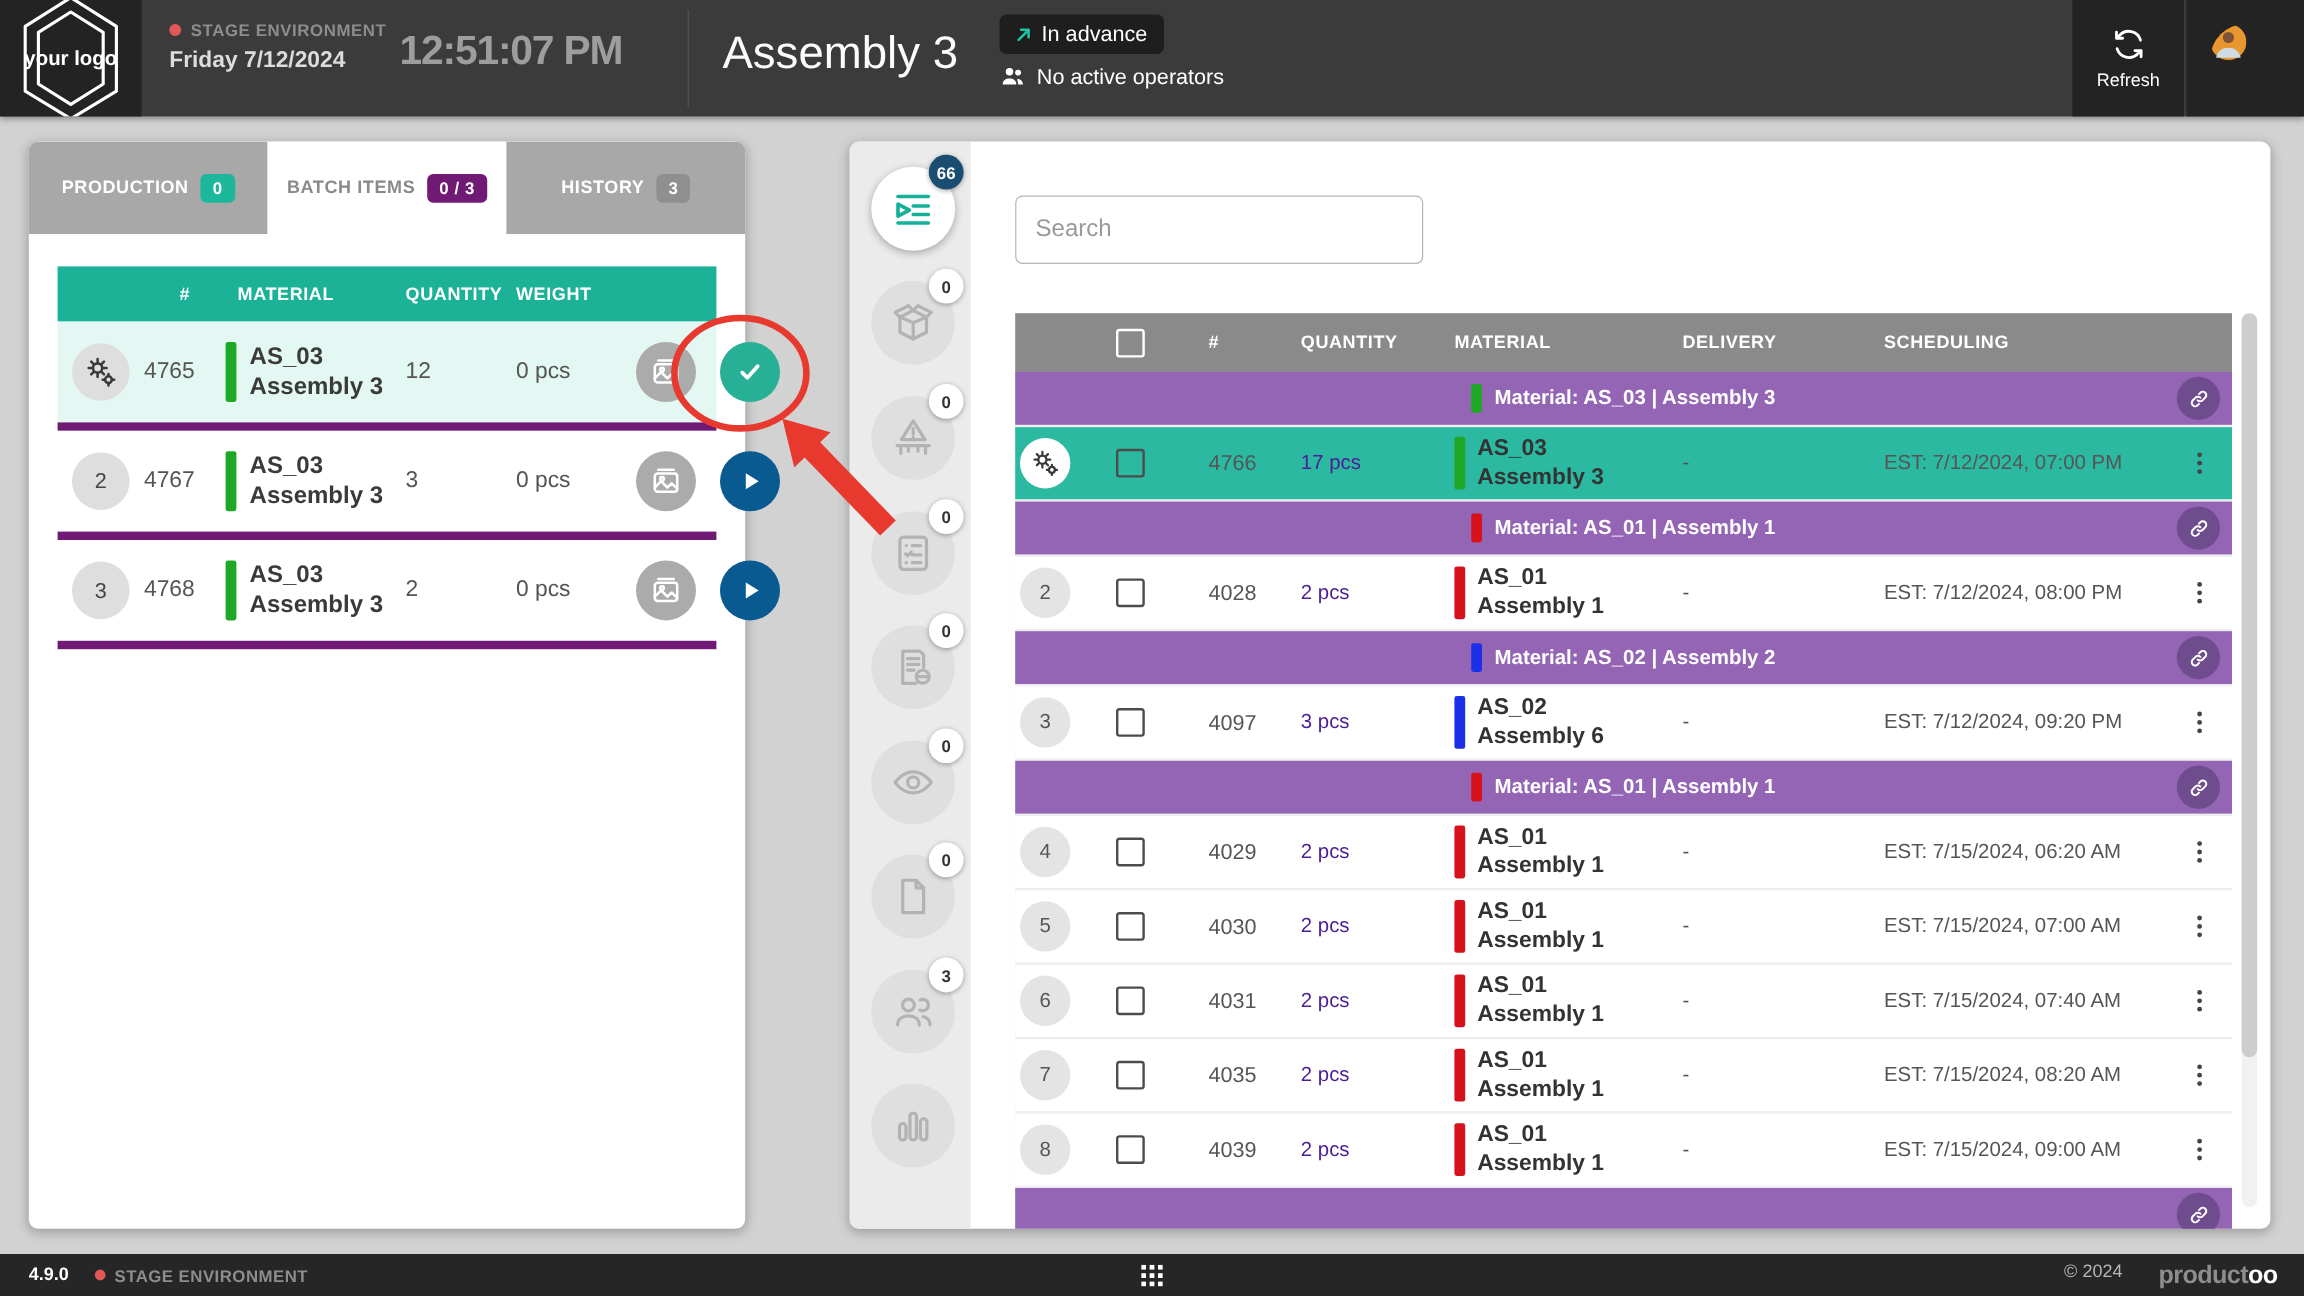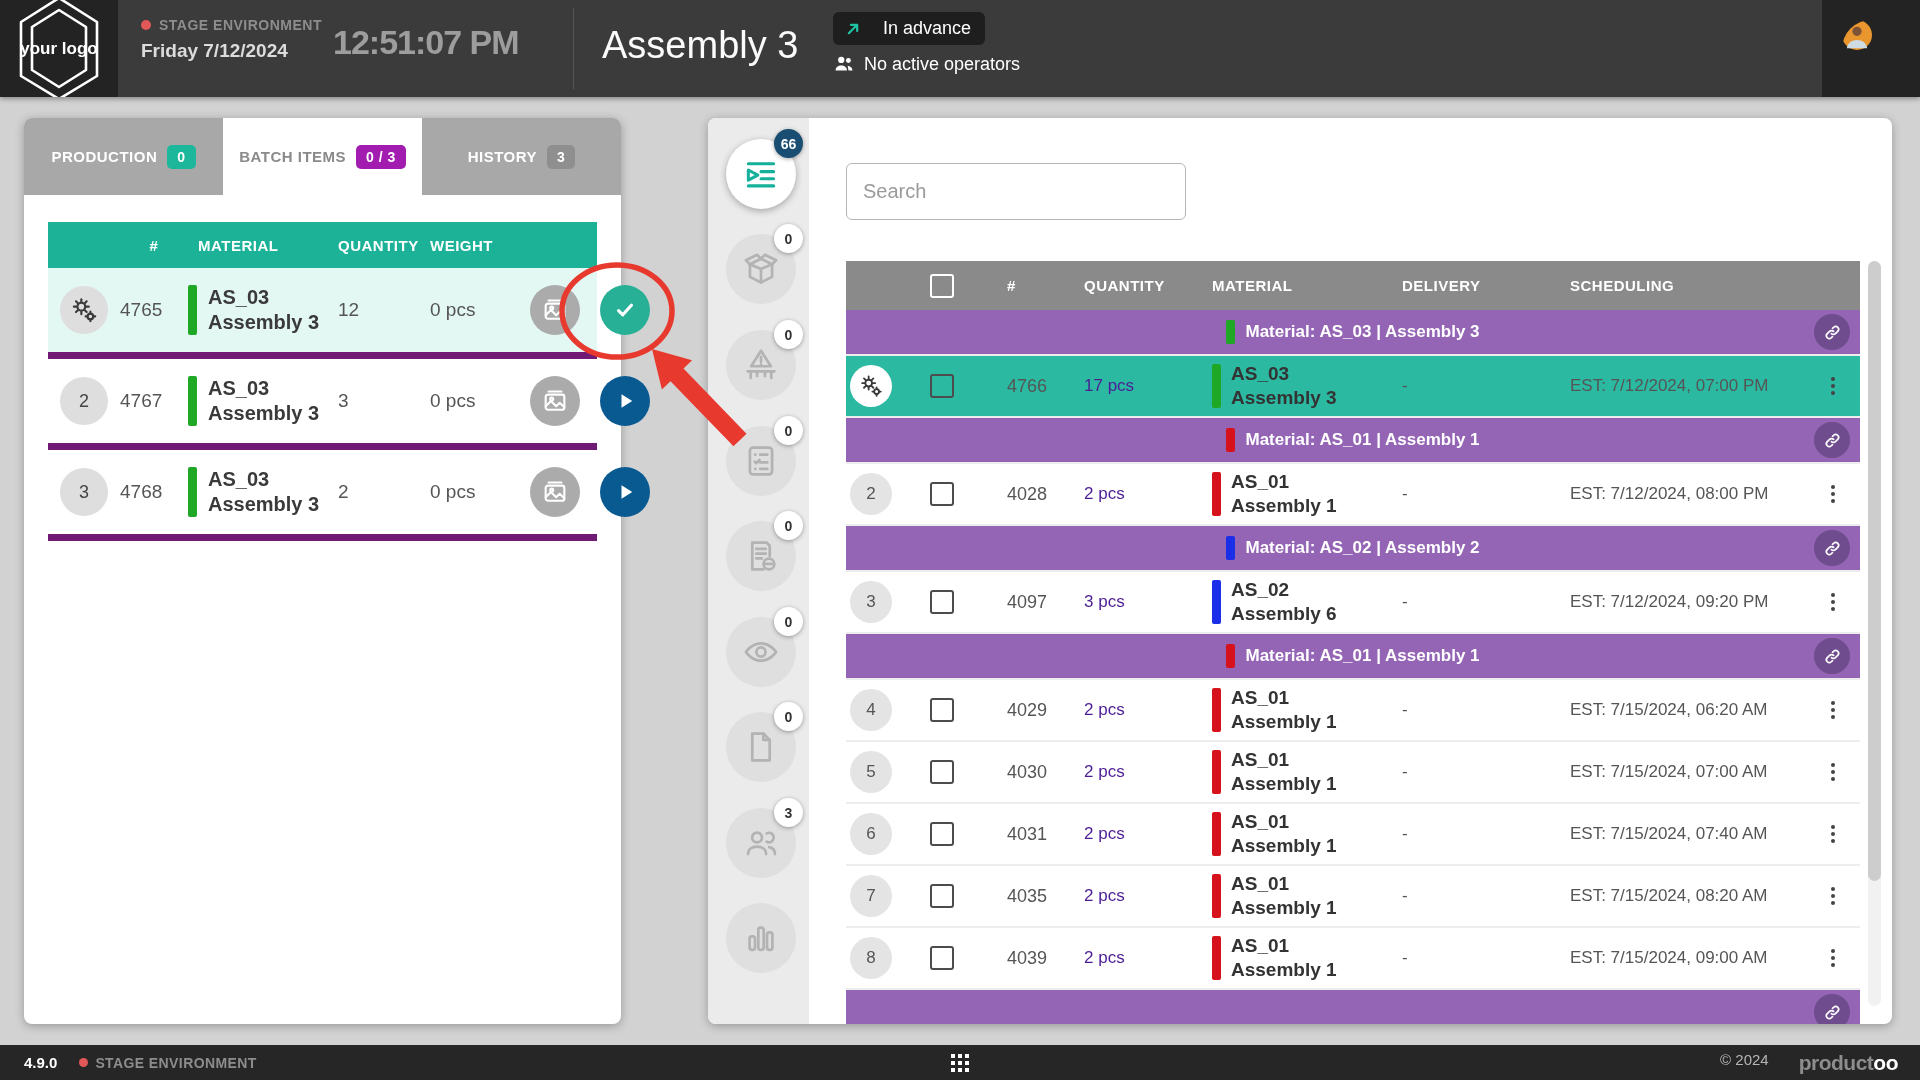--- a/index.html
+++ b/index.html
@@ -12,21 +12,21 @@
   .logo-text{position:absolute;left:0;right:0;top:39px;text-align:center;color:#fff;font-weight:bold;font-size:17px}
   .env{position:absolute;left:141px;top:17px}
   .env-line{display:flex;align-items:center;gap:8px}
   .env-dot{width:10px;height:10px;border-radius:50%;background:#e25757}
   .env-label{color:#8d8d8d;font-weight:bold;font-size:14px;letter-spacing:.5px}
   .env-date{color:#dcdcdc;font-size:19px;font-weight:bold;margin-top:7px}
   .htime{position:absolute;left:333px;top:23px;font-size:34px;font-weight:bold;color:#9d9d9d;letter-spacing:-1px}
   .hdivider{position:absolute;left:573px;top:8px;width:1px;height:81px;background:#565656}
   .htitle{position:absolute;left:602px;top:24px;font-size:38px;color:#fbfbfb}
   .status{position:absolute;left:833px;top:12px}
-  .badge-inadvance{display:inline-flex;align-items:center;gap:20px;background:#1e1e1e;border-radius:6px;padding:6px 14px 6px 10px;color:#fff;font-size:18px}
+  .badge-inadvance{display:inline-flex;align-items:center;gap:5px;background:#1e1e1e;border-radius:6px;padding:6px 14px 6px 10px;color:#fff;font-size:18px}
   .badge-inadvance svg{width:20px;height:20px}
   .operators{display:flex;align-items:center;gap:9px;color:#fff;font-size:18px;margin-top:8px}
   .operators svg{width:22px;height:22px}
   .hbtn{position:absolute;top:0;height:97px;background:#232323;display:flex;flex-direction:column;align-items:center;justify-content:center;gap:7px;color:#fff;font-size:15px;cursor:pointer}
   .hbtn svg{width:30px;height:30px}
   #back-btn{left:1633px;width:92px}
   #refresh-btn{left:1727px;width:93px}
   #avatar-block{left:1822px;width:98px}
   .avatar-circle-hdr{width:58px;height:58px;border-radius:50%;overflow:hidden}
 
@@ -142,40 +142,47 @@
     <div class="operators">
       <svg viewBox="0 0 24 24" fill="#fff">
           <circle cx="9" cy="7.5" r="3.4"></circle>
           <path d="M2.8 19c0-3.6 2.8-5.4 6.2-5.4s6.2 1.8 6.2 5.4z"></path>
           <circle cx="16.8" cy="8.2" r="2.7"></circle>
           <path d="M16 13.8c2.9.3 5.2 2 5.2 5.2h-4.3"></path>
         </svg>
       <span>No active operators</span>
     </div>
   </div>
+  <div class="hbtn" id="refresh-btn">
+    <svg viewBox="0 0 24 24" fill="none" stroke="#fff" stroke-width="1.9" stroke-linecap="round" stroke-linejoin="round">
+        <path d="M19.8 9.2A8.2 8.2 0 005.9 5.9L3.8 7.9M3.8 3.8v4.1h4.1"></path>
+        <path d="M4.2 14.8a8.2 8.2 0 0013.9 3.3l2.1-2M20.2 20.2v-4.1h-4.1"></path>
+      </svg>
+    <span>Refresh</span>
+  </div>
   <div class="hbtn" id="avatar-block">
     <span class="avatar-circle-hdr">
       <svg viewBox="0 0 24 24" width="58" height="58">
         <circle cx="12" cy="12" r="12" fill="#e9962e"></circle>
         <circle cx="12" cy="9" r="3.7" fill="#7d5236"></circle>
         <path d="M3.8 22.5c.9-4.4 4-6.6 8.2-6.6s7.3 2.2 8.2 6.6z" fill="#cfdbe2"></path>
       </svg>
     </span>
   </div>
 </div>
 
 <div id="left-card">
   <div id="tabs">
       <div class="tab">
         <span>PRODUCTION</span>
         <span class="badge" style="background: rgb(29, 183, 155);">0</span>
       </div>
       <div class="tab active">
         <span>BATCH ITEMS</span>
-        <span class="badge" style="background: #a21caf;">0 / 3</span>
+        <span class="badge" style="background: #701a75;">0 / 3</span>
       </div>
       <div class="tab">
         <span>HISTORY</span>
         <span class="badge" style="background: rgb(143, 143, 143);">3</span>
       </div>
     </div>
   <div class="ltable">
     <div class="lhead">
       <span></span>
       <span class="lh-num">#</span>

